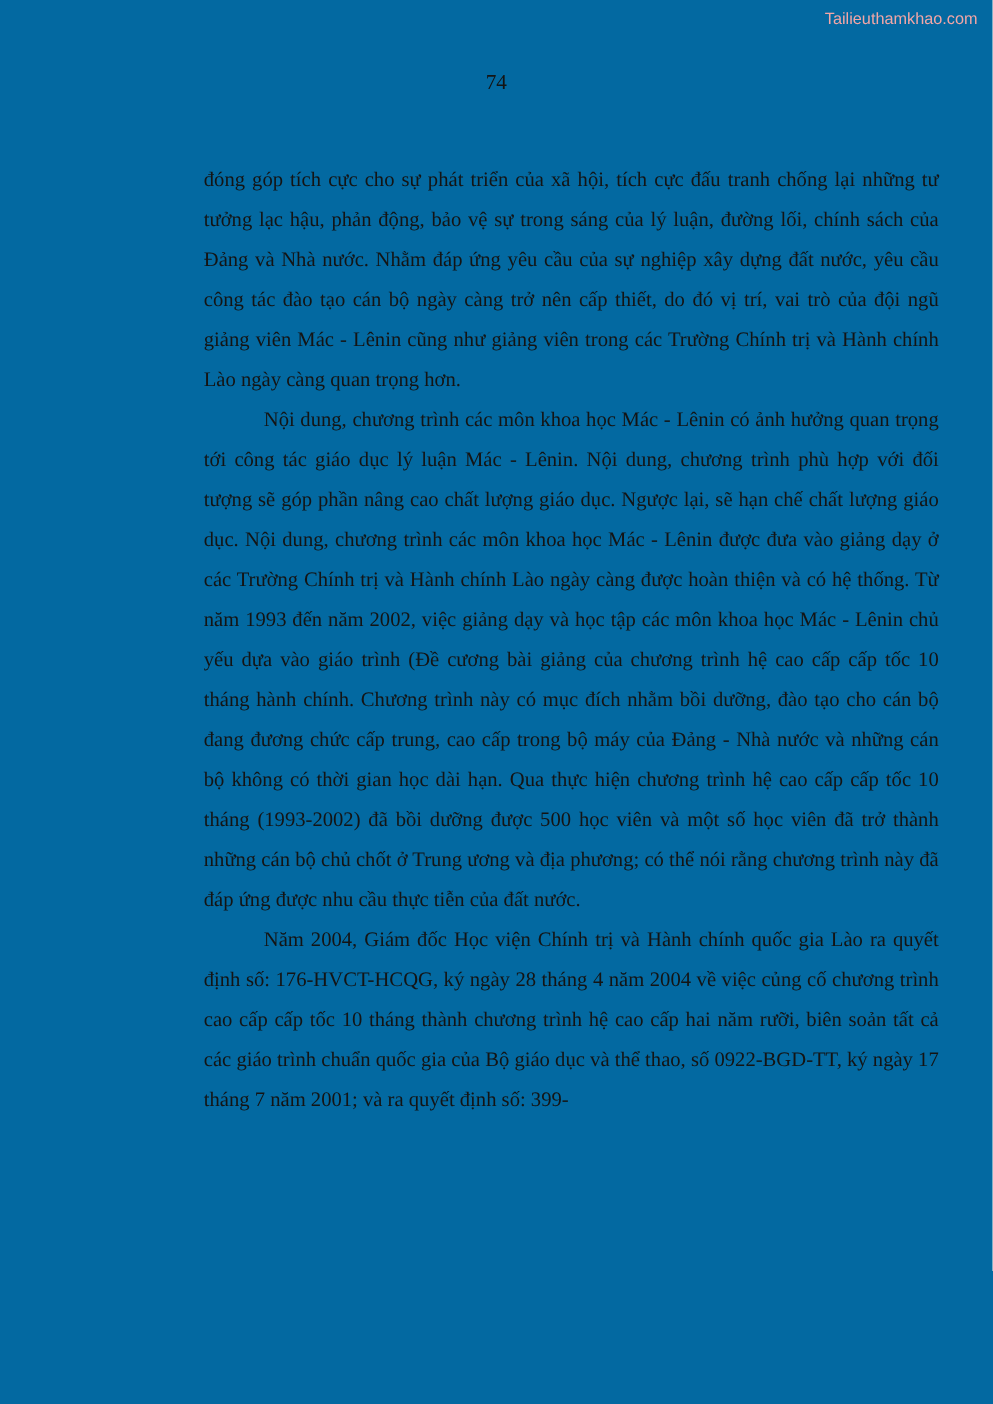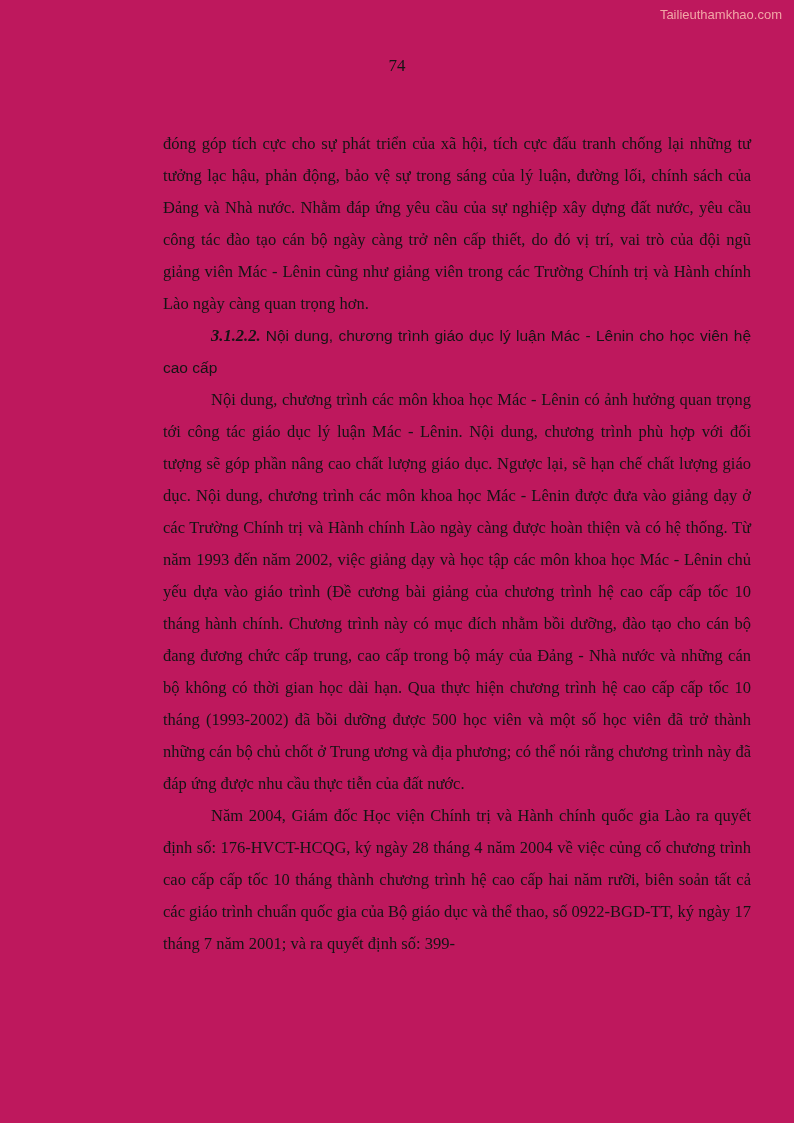--- a/index.html
+++ b/index.html
@@ -5,21 +5,21 @@
   html, body {
     margin: 0;
     padding: 0;
     background: #e8e8e8;
   }
   .page {
     position: relative;
     width: 794px;
     height: 1123px;
     margin: 0 auto;
-    background: #be185d;
+    background: #0369a1;
     overflow: hidden;
     font-family: "Liberation Serif", serif;
     color: #141414;
   }
   .watermark {
     position: absolute;
     top: 7px;
     right: 12px;
     font-family: "Liberation Sans", sans-serif;
     font-size: 13px;
@@ -65,17 +65,16 @@
   }
 </style>
 </head>
 <body>
 
 <div class="page">
   <div class="watermark">Tailieuthamkhao.com</div>
   <div class="page-number">74</div>
   <div class="page-body">
       <p class="para">đóng góp tích cực cho sự phát triển của xã hội, tích cực đấu tranh chống lại những tư tưởng lạc hậu, phản động, bảo vệ sự trong sáng của lý luận, đường lối, chính sách của Đảng và Nhà nước. Nhằm đáp ứng yêu cầu của sự nghiệp xây dựng đất nước, yêu cầu công tác đào tạo cán bộ ngày càng trở nên cấp thiết, do đó vị trí, vai trò của đội ngũ giảng viên Mác - Lênin cũng như giảng viên trong các Trường Chính trị và Hành chính Lào ngày càng quan trọng hơn.</p>
-      <p class="para indent heading"><span class="heading-num">3.1.2.2. </span><span class="heading-text">Nội dung, chương trình giáo dục lý luận Mác -  Lênin cho học viên hệ cao cấp</span></p>
       <p class="para indent">Nội dung, chương trình các môn khoa học Mác - Lênin có ảnh hưởng quan trọng tới công tác giáo dục lý luận Mác - Lênin. Nội dung, chương trình phù hợp với đối tượng sẽ góp phần nâng cao chất lượng giáo dục. Ngược lại, sẽ hạn chế chất lượng giáo dục. Nội dung, chương trình các môn khoa học Mác - Lênin được đưa vào giảng dạy ở các Trường Chính trị và Hành chính Lào ngày càng được hoàn thiện và có hệ thống. Từ năm 1993 đến năm 2002, việc giảng dạy và học tập các môn khoa học Mác - Lênin chủ yếu dựa vào giáo trình (Đề cương bài giảng của chương trình hệ cao cấp cấp tốc 10 tháng hành chính. Chương trình này có mục đích nhằm bồi dưỡng, đào tạo cho cán bộ đang đương chức cấp trung, cao cấp trong bộ máy của Đảng - Nhà nước và những cán bộ không có thời gian học dài hạn. Qua thực hiện chương trình hệ cao cấp cấp tốc 10 tháng (1993-2002) đã bồi dưỡng được 500 học viên và một số học viên đã trở thành những cán bộ chủ chốt ở Trung ương và địa phương; có thể nói rằng chương trình này đã đáp ứng được nhu cầu thực tiễn của đất nước.</p>
       <p class="para indent">Năm 2004, Giám đốc Học viện Chính trị và Hành chính quốc gia Lào ra quyết định số: 176-HVCT-HCQG, ký ngày 28 tháng 4 năm 2004 về việc củng cố chương trình cao cấp cấp tốc 10 tháng thành chương trình hệ cao cấp hai năm rưỡi, biên soản tất cả các giáo trình chuẩn quốc gia của Bộ giáo dục và thể thao, số 0922-BGD-TT, ký ngày 17 tháng 7 năm 2001; và ra quyết định số: 399-</p>
     </div>
 </div>
 
 </body></html>

